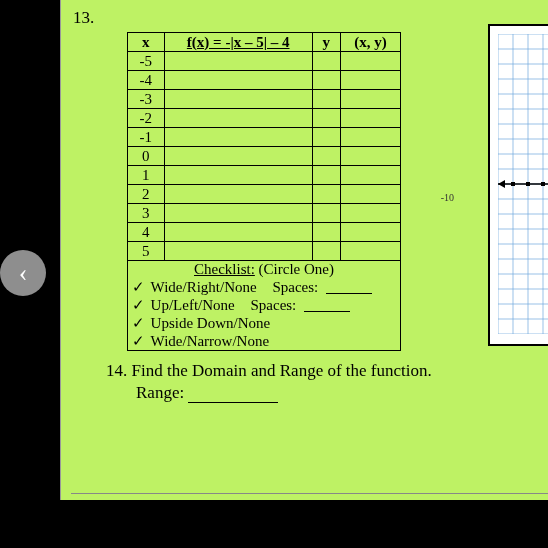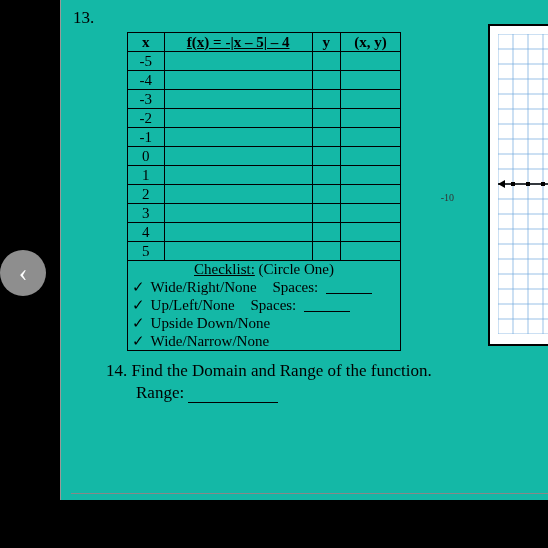--- a/index.html
+++ b/index.html
@@ -12,21 +12,21 @@
     height: 548px;
     overflow: hidden;
     position: relative;
   }
   .page {
     position: absolute;
     top: 0;
     left: 60px;
     width: 488px;
     height: 500px;
-    background: #14b8a6;
+    background: #bef264;
     padding: 8px 0 8px 12px;
     border-left: 1px solid #999;
   }
   .problem-num {
     font-size: 17px;
     margin-bottom: 4px;
   }
   .table-box {
     margin-left: 54px;
     border: 1px solid #000;

